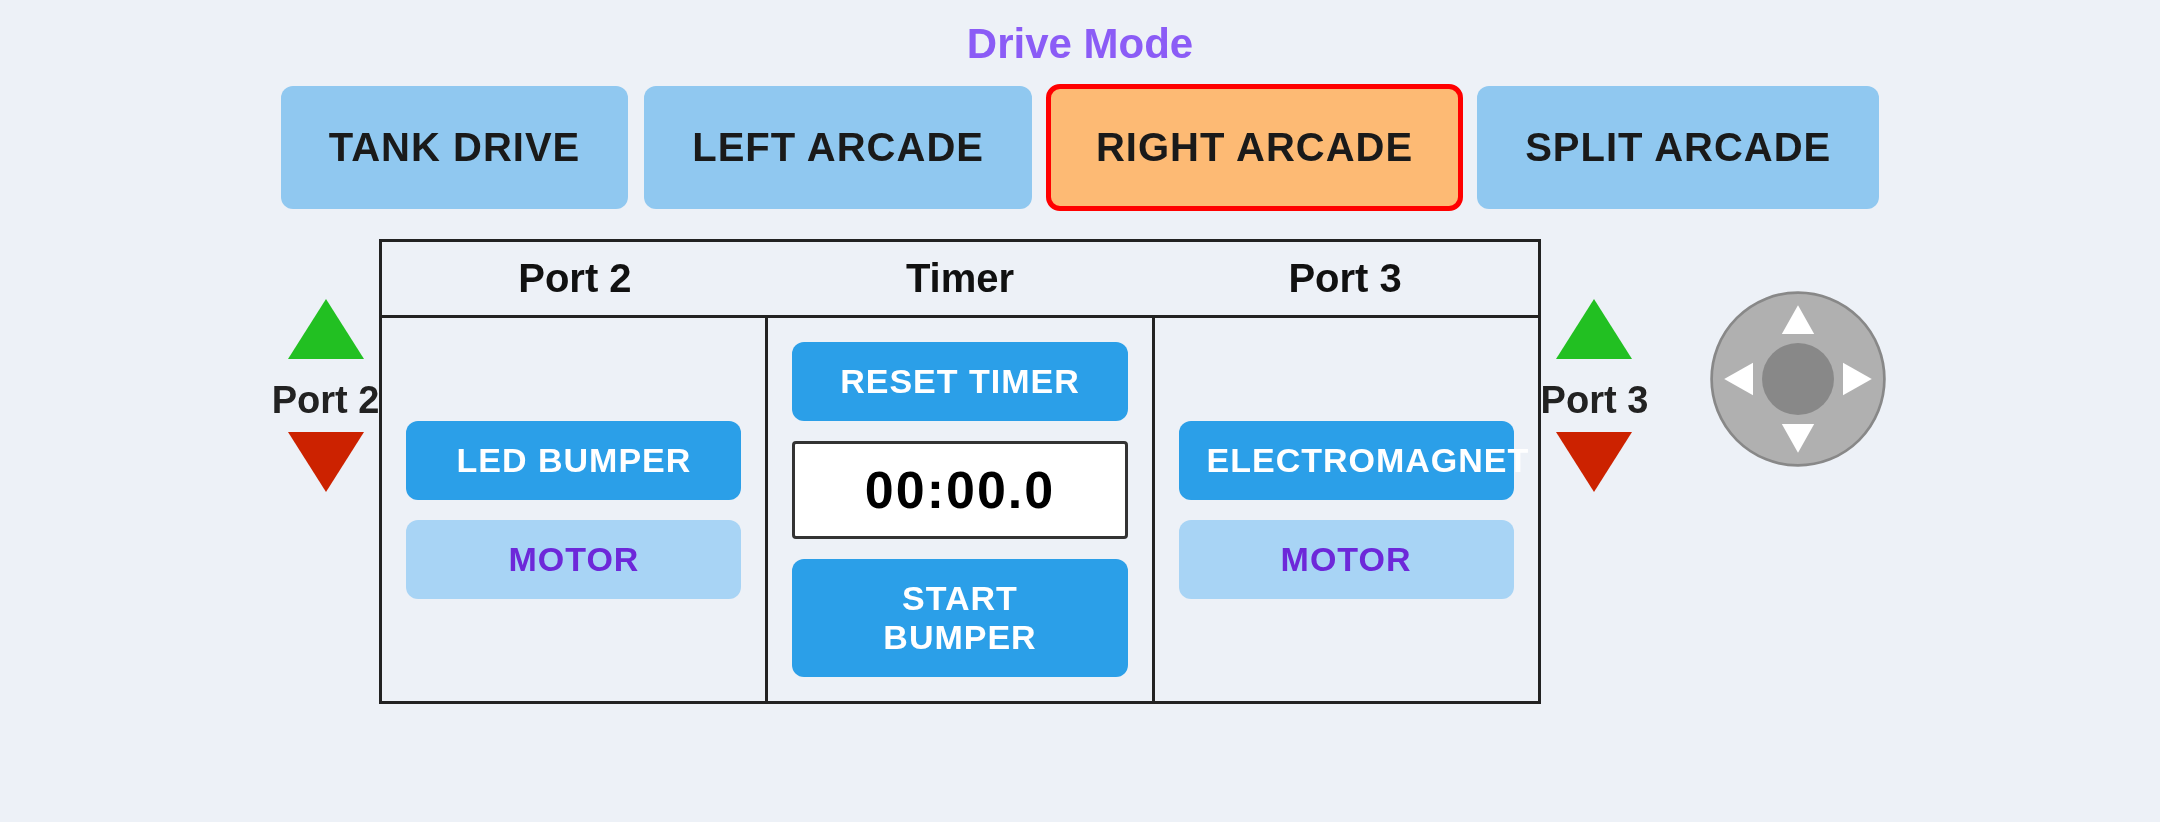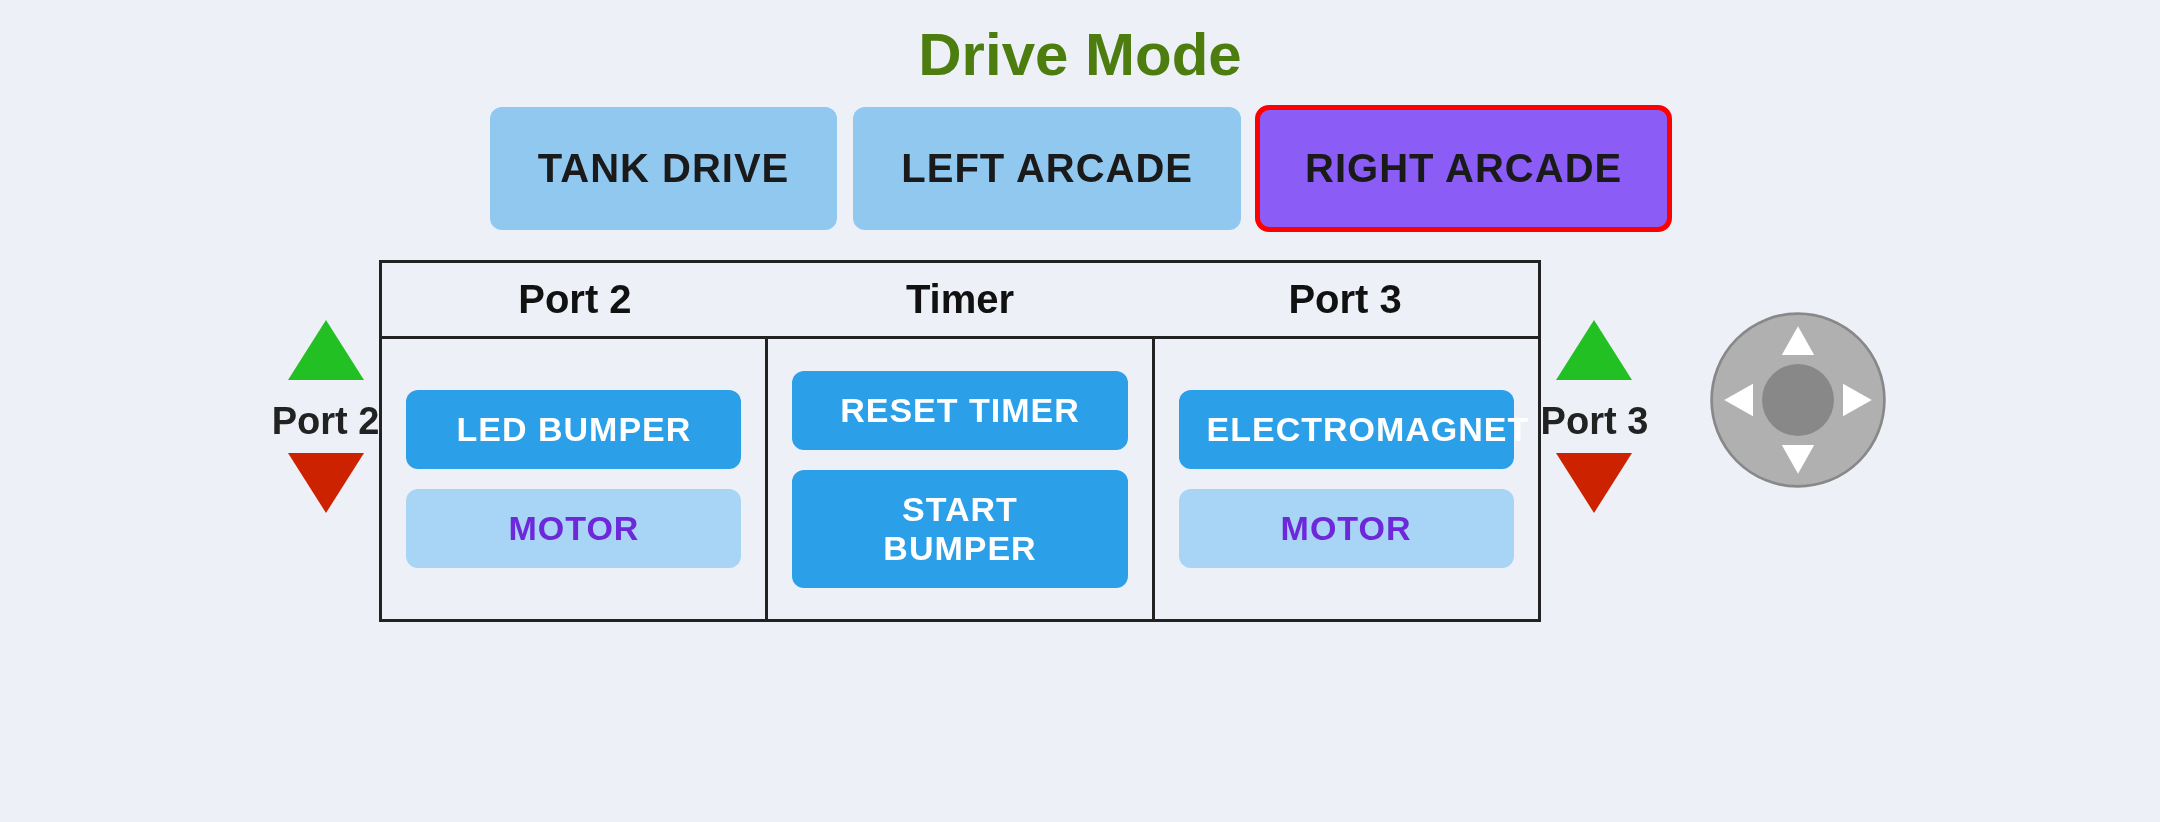--- a/index.html
+++ b/index.html
@@ -10,23 +10,23 @@
       width: 2160px;
       height: 822px;
       overflow: hidden;
       display: flex;
       flex-direction: column;
       align-items: center;
       padding-top: 20px;
     }
 
     .drive-mode-title {
-      font-size: 60px;
-      font-weight: bold;
-      color: #4d7c0f;
+      font-size: 42px;
+      font-weight: bold;
+      color: #8b5cf6;
       margin-bottom: 18px;
       text-align: center;
     }
 
     .mode-buttons {
       display: flex;
       flex-direction: row;
       gap: 16px;
       margin-bottom: 30px;
     }
@@ -41,21 +41,21 @@
       color: #1a1a1a;
       letter-spacing: 1px;
       cursor: pointer;
       min-width: 320px;
       text-align: center;
     }
 
     .mode-btn.active {
       outline: 5px solid red;
       outline-offset: -3px;
-      background-color: #8b5cf6;
+      background-color: #fdba74;
     }
 
     .main-area {
       display: flex;
       flex-direction: row;
       align-items: flex-start;
       gap: 0px;
       width: 100%;
       justify-content: center;
       padding: 0 60px;
@@ -188,20 +188,21 @@
   </style>
 </head>
 <body>
 
 <div class="drive-mode-title">Drive Mode</div>
 
 <div class="mode-buttons">
   <button class="mode-btn">TANK DRIVE</button>
   <button class="mode-btn">LEFT ARCADE</button>
   <button class="mode-btn active">RIGHT ARCADE</button>
+  <button class="mode-btn">SPLIT ARCADE</button>
 </div>
 
 <div class="main-area">
 
   <div class="port-control">
     <div class="arrow-up"></div>
     <div class="port-label">Port 2</div>
     <div class="arrow-down"></div>
   </div>
 
@@ -215,20 +216,21 @@
 
     <div class="control-grid-body">
 
       <div class="control-col">
         <button class="action-btn">LED BUMPER</button>
         <button class="action-btn light">MOTOR</button>
       </div>
 
       <div class="control-col">
         <button class="action-btn">RESET TIMER</button>
+        <div class="timer-display">00:00.0</div>
         <button class="action-btn">START BUMPER</button>
       </div>
 
       <div class="control-col">
         <button class="action-btn">ELECTROMAGNET</button>
         <button class="action-btn light">MOTOR</button>
       </div>
 
     </div>
   </div>

